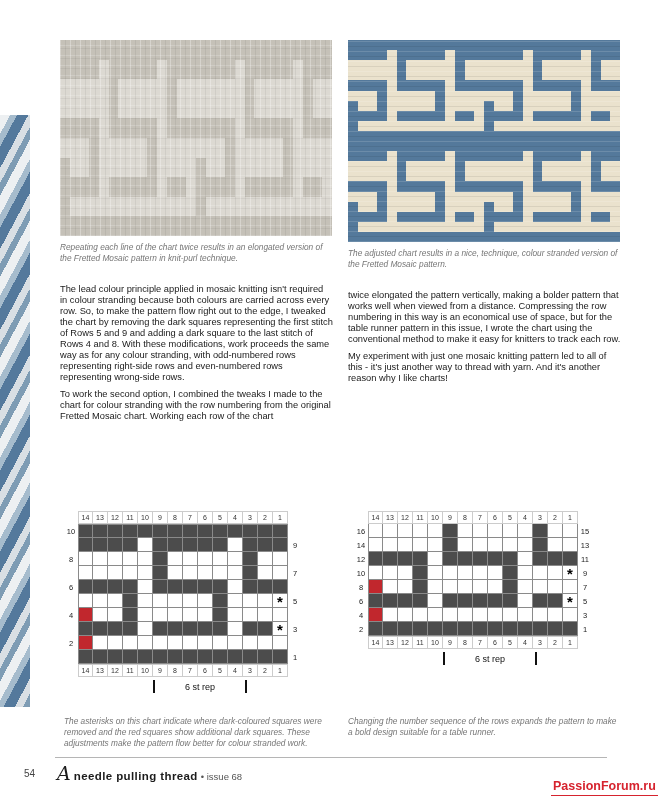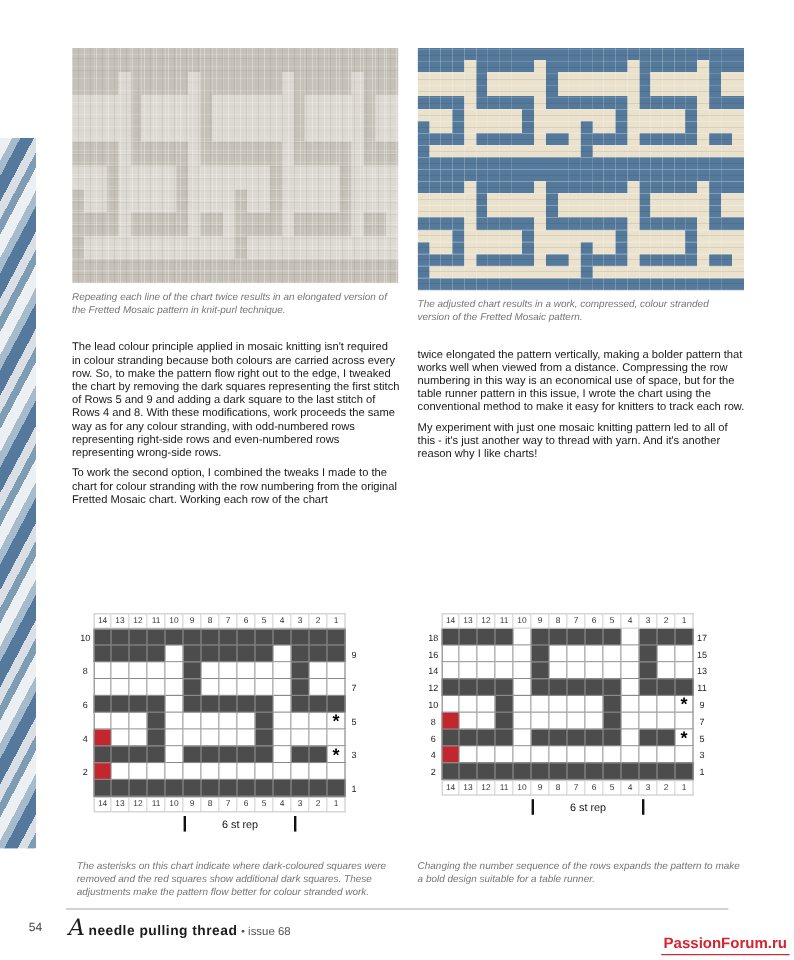--- a/index.html
+++ b/index.html
@@ -1199,21 +1199,21 @@
         <div style="background-color: rgb(84, 121, 155);"></div>
         <div style="background-color: rgb(84, 121, 155);"></div>
         <div style="background-color: rgb(84, 121, 155);"></div>
         <div style="background-color: rgb(84, 121, 155);"></div>
         <div style="background-color: rgb(84, 121, 155);"></div>
         <div style="background-color: rgb(84, 121, 155);"></div>
         <div style="background-color: rgb(84, 121, 155);"></div>
       </div>
     <div class="photo-overlay ov-strand"></div>
   </div>
-  <div class="caption cap-photo-right">The adjusted chart results in a work, compressed, colour stranded version of the Fretted Mosaic pattern.</div>
+  <div class="caption cap-photo-right">The adjusted chart results in a nice, technique, colour stranded version of the Fretted Mosaic pattern.</div>
 
   <div class="col col-left">
     <p>The lead colour principle applied in mosaic knitting isn't required in colour stranding because both colours are carried across every row. So, to make the pattern flow right out to the edge, I tweaked the chart by removing the dark squares representing the first stitch of Rows 5 and 9 and adding a dark square to the last stitch of Rows 4 and 8. With these modifications, work proceeds the same way as for any colour stranding, with odd-numbered rows representing right-side rows and even-numbered rows representing wrong-side rows.</p>
     <p>To work the second option, I combined the tweaks I made to the chart for colour stranding with the row numbering from the original Fretted Mosaic chart. Working each row of the chart</p>
   </div>
 
   <div class="col col-right">
     <p>twice elongated the pattern vertically, making a bolder pattern that works well when viewed from a distance. Compressing the row numbering in this way is an economical use of space, but for the table runner pattern in this issue, I wrote the chart using the conventional method to make it easy for knitters to track each row.</p>
     <p>My experiment with just one mosaic knitting pattern led to all of this - it's just another way to thread with yarn. And it's another reason why I like charts!</p>
   </div>
@@ -1456,38 +1456,20 @@
         <div class="c-num">9</div>
         <div class="c-num">8</div>
         <div class="c-num">7</div>
         <div class="c-num">6</div>
         <div class="c-num">5</div>
         <div class="c-num">4</div>
         <div class="c-num">3</div>
         <div class="c-num">2</div>
         <div class="c-num">1</div>
         <div class="c-lab"></div>
-      </div>
-      <div class="c-row">
-        <div class="c-lab">18</div>
-        <div class="c-cell cfirst" style="background-color: rgb(76, 76, 76);"></div>
-        <div class="c-cell" style="background-color: rgb(76, 76, 76);"></div>
-        <div class="c-cell" style="background-color: rgb(76, 76, 76);"></div>
-        <div class="c-cell" style="background-color: rgb(76, 76, 76);"></div>
-        <div class="c-cell"></div>
-        <div class="c-cell" style="background-color: rgb(76, 76, 76);"></div>
-        <div class="c-cell" style="background-color: rgb(76, 76, 76);"></div>
-        <div class="c-cell" style="background-color: rgb(76, 76, 76);"></div>
-        <div class="c-cell" style="background-color: rgb(76, 76, 76);"></div>
-        <div class="c-cell" style="background-color: rgb(76, 76, 76);"></div>
-        <div class="c-cell"></div>
-        <div class="c-cell" style="background-color: rgb(76, 76, 76);"></div>
-        <div class="c-cell" style="background-color: rgb(76, 76, 76);"></div>
-        <div class="c-cell" style="background-color: rgb(76, 76, 76);"></div>
-        <div class="c-lab">17</div>
       </div>
       <div class="c-row">
         <div class="c-lab">16</div>
         <div class="c-cell cfirst"></div>
         <div class="c-cell"></div>
         <div class="c-cell"></div>
         <div class="c-cell"></div>
         <div class="c-cell"></div>
         <div class="c-cell" style="background-color: rgb(76, 76, 76);"></div>
         <div class="c-cell"></div>

